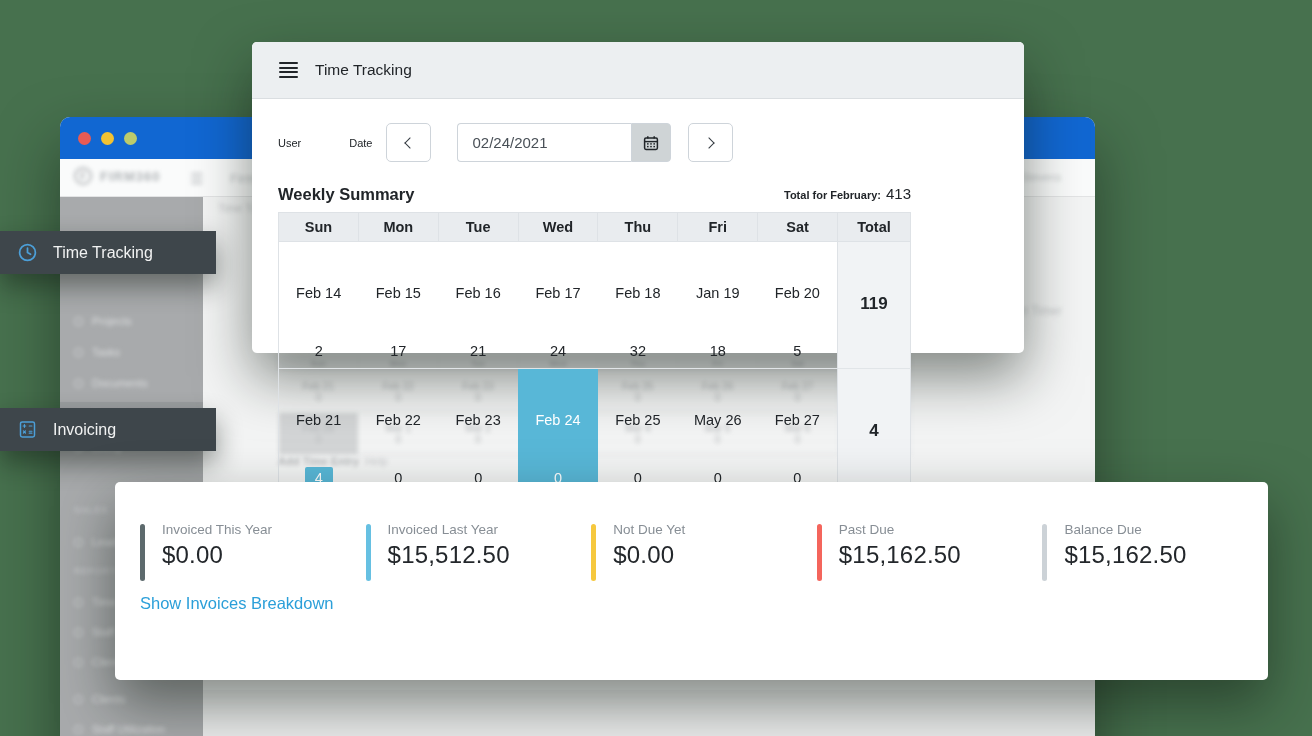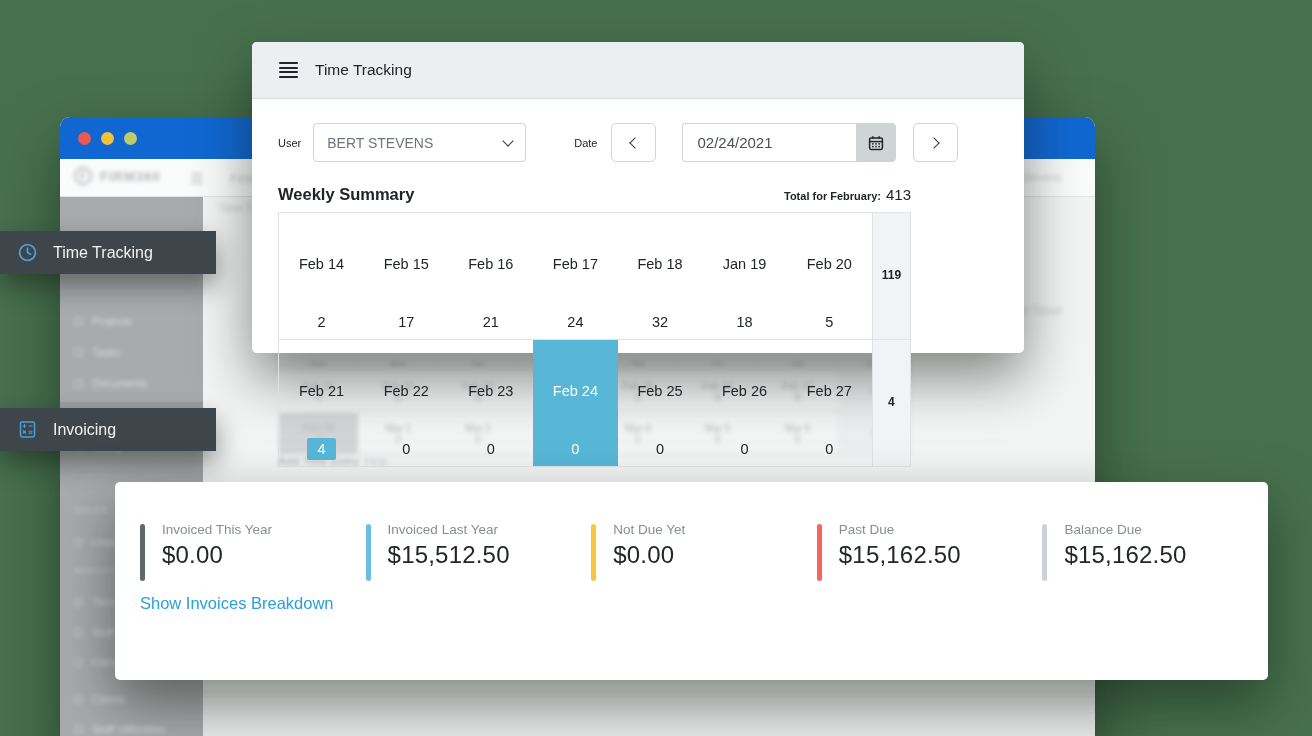--- a/index.html
+++ b/index.html
@@ -68,32 +68,32 @@
   .date-lbl { margin-left:48px; }
   .nav-btn { width:45px; height:39px; background:#fff; border:1px solid #CED4DA; border-radius:5px;
              display:flex; align-items:center; justify-content:center; cursor:pointer; }
   .prev-btn { margin-left:14px; }
   .next-btn { margin-left:17px; }
   .date-group { display:flex; margin-left:26px; }
   .date-input { width:174px; height:39px; border:1px solid #CED4DA; border-right:none; border-radius:4px 0 0 4px;
                 padding:0 14px; font-size:15px; color:#495057; font-family:"Liberation Sans",sans-serif; }
   .cal-btn { width:40px; height:39px; background:#CFD4D6; border:1px solid #CED4DA; border-radius:0 4px 4px 0;
              display:flex; align-items:center; justify-content:center; }
-  .summary-row { display:flex; justify-content:space-between; align-items:flex-end; width:633px; margin:23px 0 0 26px; }
+  .summary-row { display:flex; justify-content:space-between; align-items:flex-start; width:633px; margin:23px 0 0 26px; }
   .summary-title { font-size:16.5px; font-weight:bold; color:#212529; }
   .summary-total b { font-size:11px; color:#212529; }
   .summary-total span { font-size:15px; color:#212529; margin-left:5px; }
   .tt-table { margin:8px 0 0 26px; width:633px; border-collapse:collapse; }
   .tt-table th { width:80px; height:29px; background:#E9ECEF; font-size:14.5px; color:#212529; border:1px solid #DEE2E6; }
   .tt-table th.tot-col { width:73px; }
   .tt-table td { text-align:center; border-top:1px solid #E1E5E8; border-bottom:1px solid #E1E5E8; padding:4px 0 6px; }
   .tt-table tr:first-child td { height:53px; }
   .tt-table tr:last-child td { height:49px; }
   .tt-table td .d, .tt-table td .v { font-size:14.5px; color:#212529; line-height:22px;margin-top:36px; }
-  .tt-table td.tot { background:#F1F3F5; font-weight:bold; font-size:12px; color:#212529;
+  .tt-table td.tot { background:#F1F3F5; font-weight:bold; font-size:17px; color:#212529;
                      border-left:1px solid #DEE2E6; border-right:1px solid #DEE2E6; }
   .tt-table td:first-child { border-left:1px solid #DEE2E6; }
   td.hl-cell { background:#58B7D7; }
   td.hl-cell .d, td.hl-cell .v { color:#fff; }
   .hl-badge { display:inline-block; background:#58B7D7; color:#fff !important; padding:0 10px; border-radius:2px; }
 
   
   #inv-card { left:115px; top:482px; width:1153px; height:198px; z-index:5; }
   #inv-card .card-header { height:50px; }
   .stats { display:flex; margin:40px 0 0 0; padding-left:25px; }
@@ -292,24 +292,20 @@
         <i></i>
         <i></i>
         <i></i>
         <i></i>
       </span>
     <span class="card-title">Time Tracking</span>
   </div>
 
   <div class="controls">
     <span class="ctl-label">User</span>
-    <div class="select">
-      <span>BERT STEVENS</span>
-      <span class="chev chev-down"></span>
-    </div>
     <span class="ctl-label date-lbl">Date</span>
     <div class="nav-btn prev-btn">
       <span class="chev chev-left"></span>
     </div>
     <div class="date-group">
       <input class="date-input" readonly="" value="02/24/2021" style="">
       <div class="cal-btn">
         <svg width="16" height="16" viewBox="0 0 16 16">
           <rect x="1.6" y="3" width="12.8" height="11.4" rx="1.4" fill="none" stroke="#212529" stroke-width="1.5"></rect>
           <line x1="1.6" y1="6.6" x2="14.4" y2="6.6" stroke="#212529" stroke-width="1.4"></line>
@@ -333,20 +329,30 @@
 
   <div class="summary-row">
     <span class="summary-title">Weekly Summary</span>
     <span class="summary-total">
       <b>Total for February:</b><span>413</span>
     </span>
   </div>
 
   <table class="tt-table">
     <tbody>
+        <tr>
+      <th>Sun</th>
+      <th>Mon</th>
+      <th>Tue</th>
+      <th>Wed</th>
+      <th>Thu</th>
+      <th>Fri</th>
+      <th>Sat</th>
+      <th class="tot-col">Total</th>
+    </tr>
     <tr>
       <td>
             <div class="d">Feb 14</div>
             <div class="v">2</div>
           </td>
       <td>
             <div class="d">Feb 15</div>
             <div class="v">17</div>
           </td>
       <td>
@@ -386,21 +392,21 @@
           </td>
       <td class="hl-cell">
             <div class="d">Feb 24</div>
             <div class="v">0</div>
           </td>
       <td>
             <div class="d">Feb 25</div>
             <div class="v">0</div>
           </td>
       <td>
-            <div class="d">Feb 26</div>
+            <div class="d">May 26</div>
             <div class="v">0</div>
           </td>
       <td>
             <div class="d">Feb 27</div>
             <div class="v">0</div>
           </td>
       <td class="tot">4</td>
     </tr>
   </tbody>
     </table>

